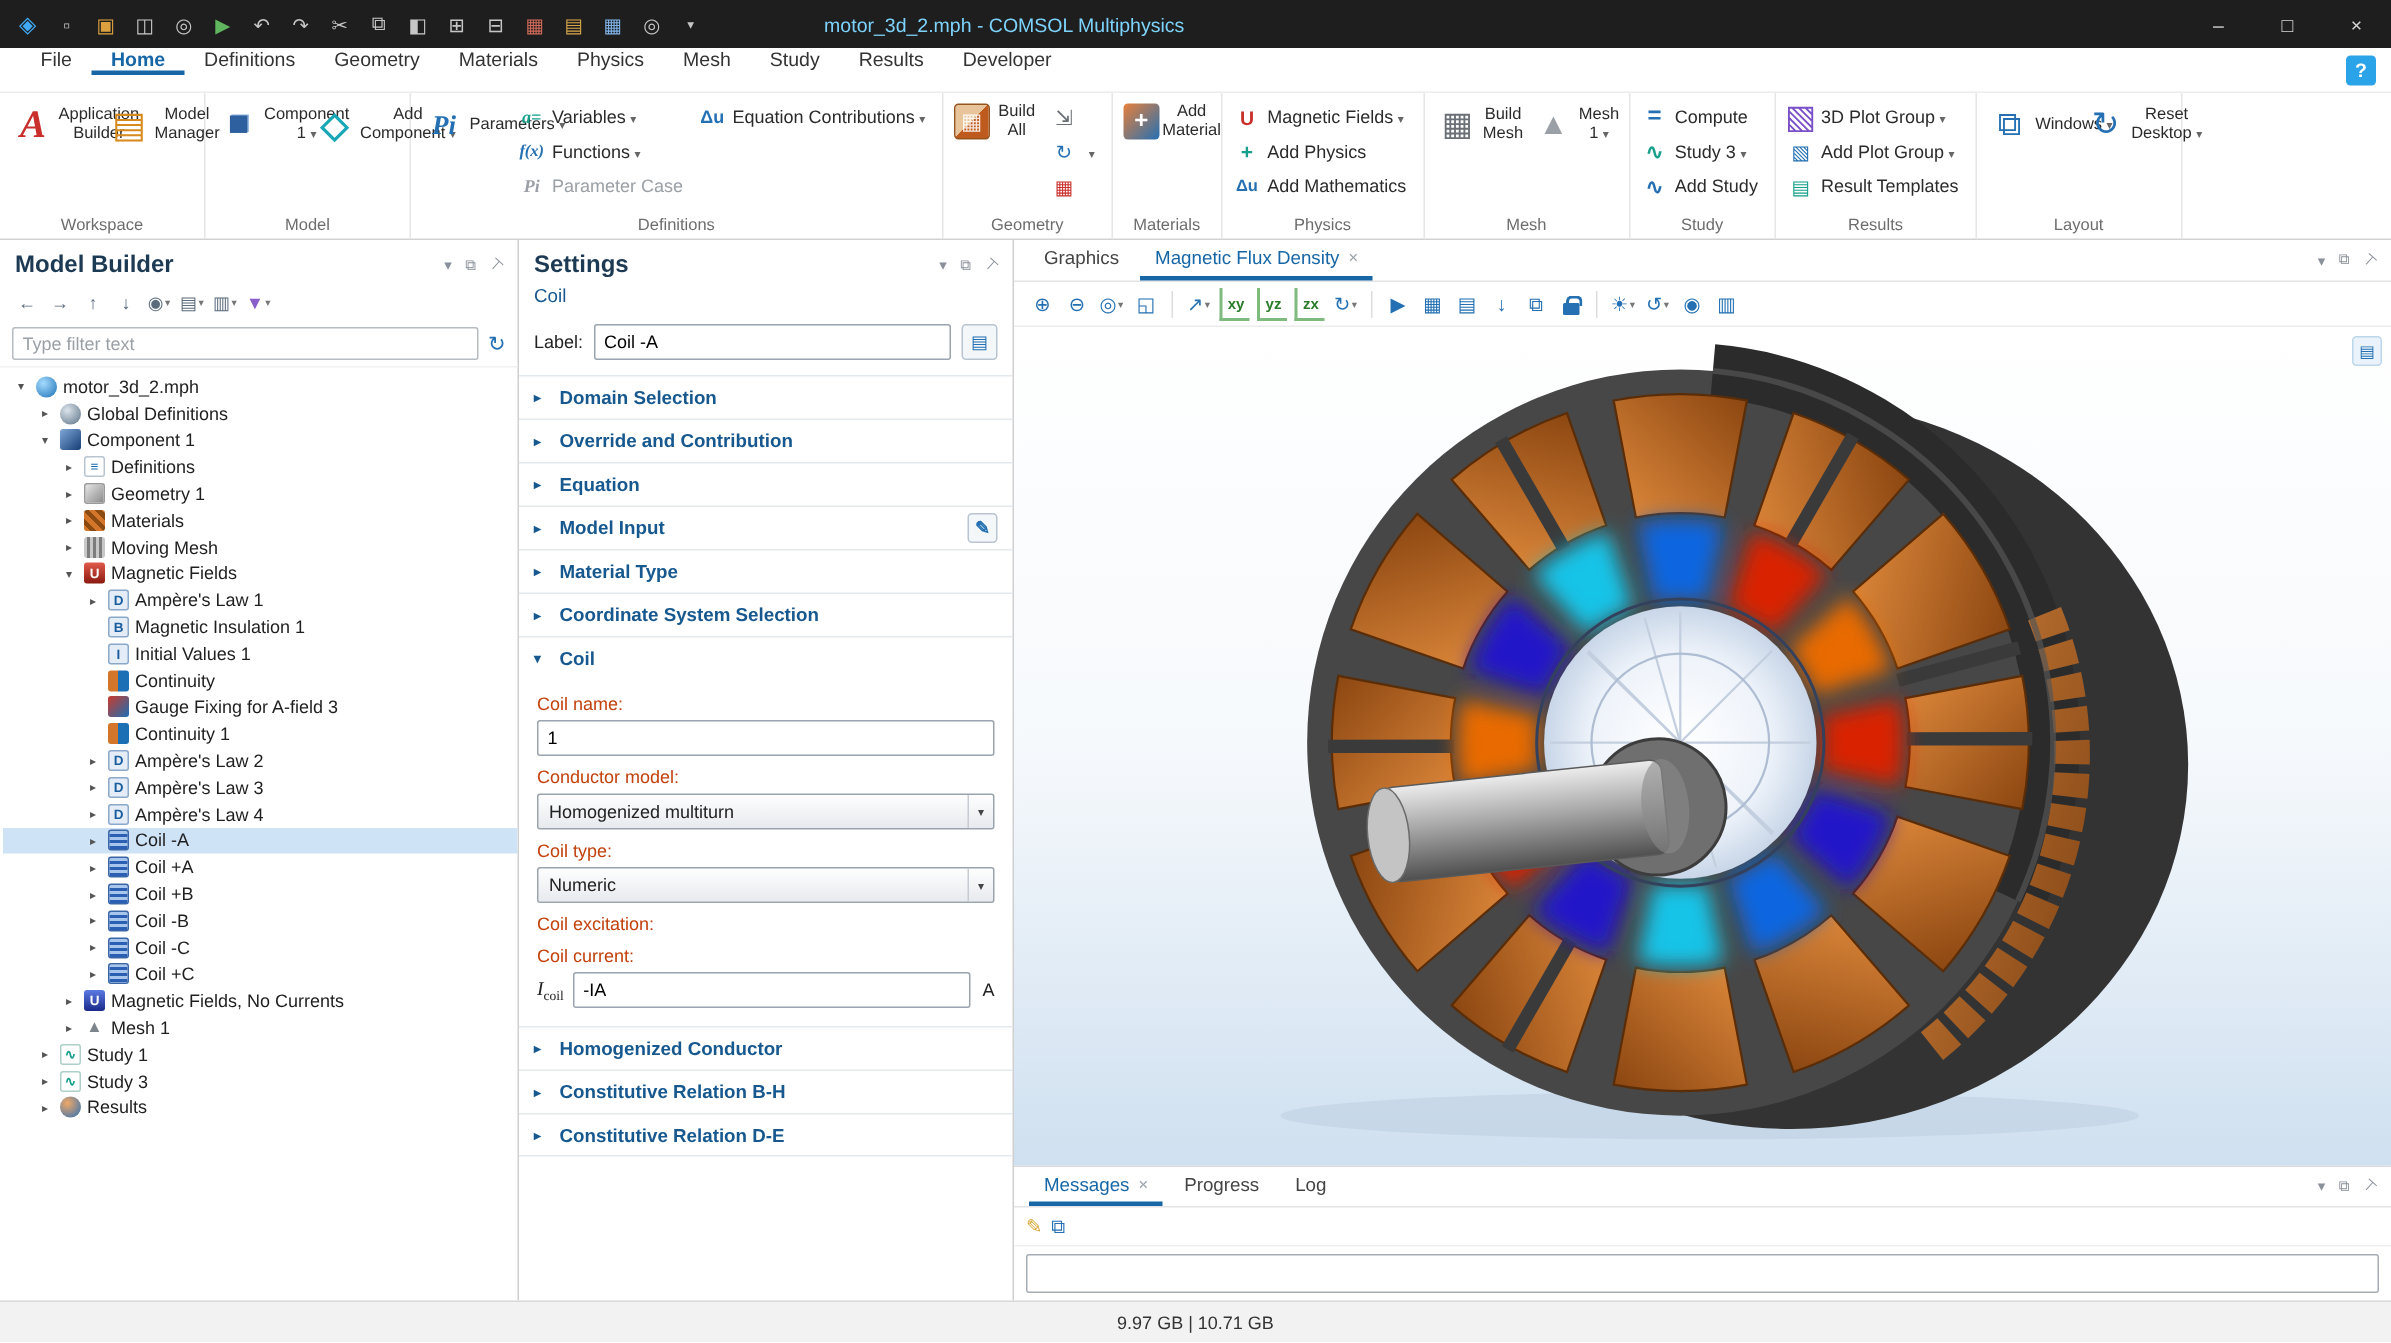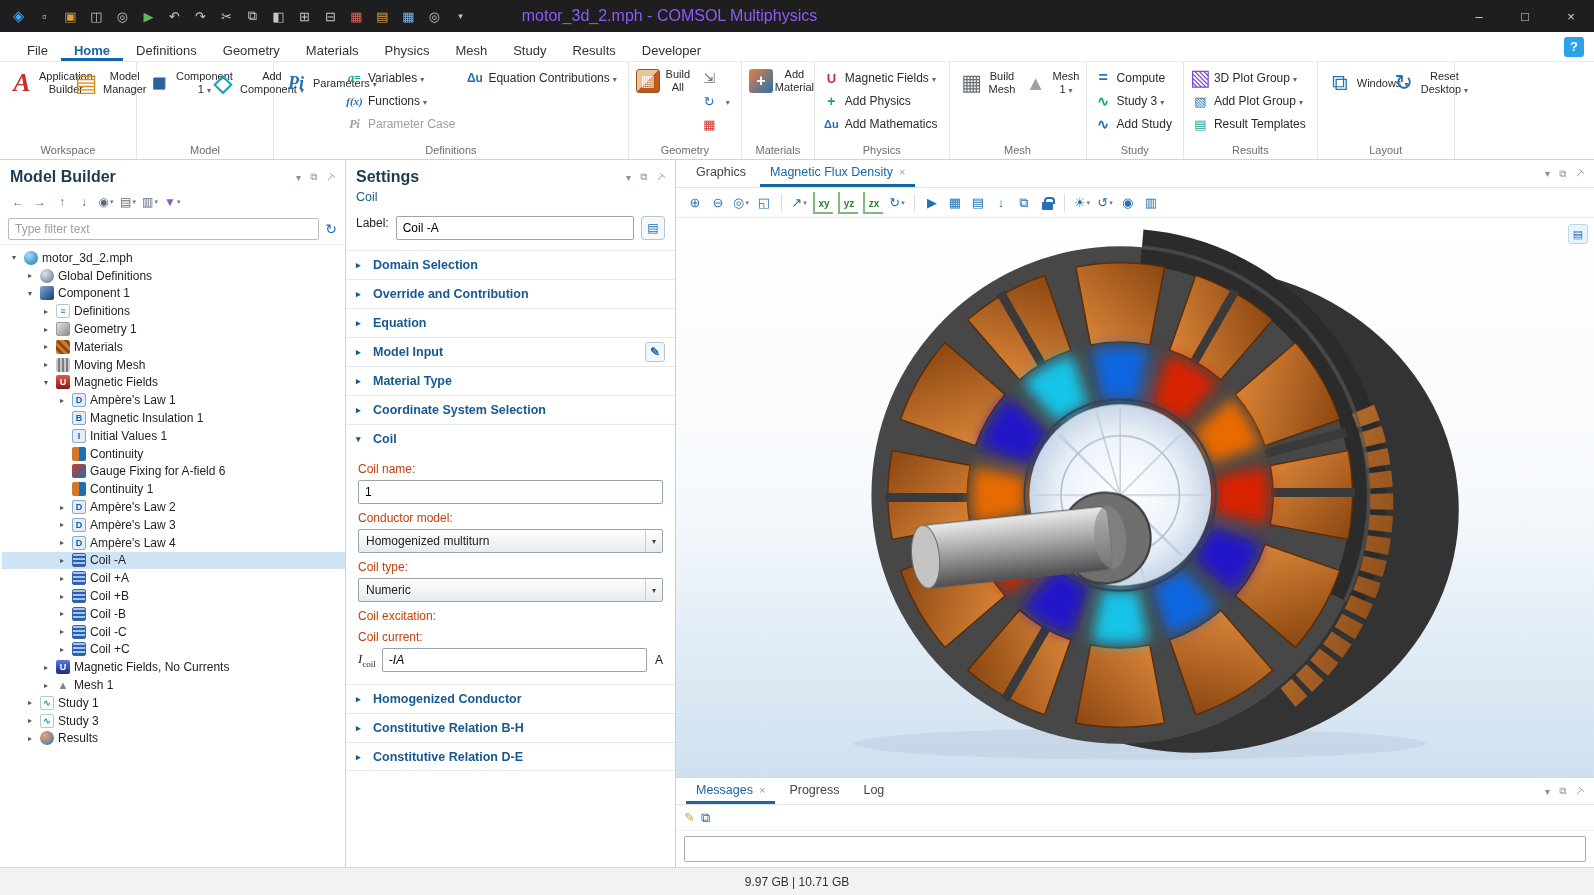--- a/index.html
+++ b/index.html
@@ -6,26 +6,26 @@
   html,body{width:1594px;height:895px;overflow:hidden}
   body{font-family:"Liberation Sans",sans-serif;font-size:12px;color:#222;background:#fff}
   .app{display:flex;flex-direction:column;width:1594px;height:895px}
 
   
   .titlebar{height:32px;background:#1e1e1e;color:#d6d6d6;display:flex;align-items:center;position:relative;flex:none}
   .qat{display:flex;align-items:center;gap:1px;padding-left:6px}
   .tico{width:25px;height:26px;display:flex;align-items:center;justify-content:center;font-size:13px;color:#c6c6c6;border-radius:3px}
   .tico.run{color:#5fb65f}.tico.open{color:#dca13e}.tico.logo{color:#3fa9f5;font-size:15px}
   .tico.red{color:#d16a5a}.tico.amber{color:#d7a54a}.tico.blue{color:#7fb3e8}
-  .title-text{position:absolute;left:42%;transform:translateX(-50%);font-size:16px;color:#8b5cf6;white-space:nowrap}
+  .title-text{position:absolute;left:42%;transform:translateX(-50%);font-size:13px;color:#7dd3fc;white-space:nowrap}
   .winbtns{margin-left:auto;display:flex;height:32px}
   .winbtn{width:46px;height:32px;display:flex;align-items:center;justify-content:center;color:#d6d6d6;font-size:13px}
 
   
-  .menubar{height:30px;background:#fff;display:flex;align-items:flex-end;padding-left:14px;flex:none;border-bottom:1px solid #ececec}
+  .menubar{height:30px;background:#fff;display:flex;align-items:flex-start;padding-left:14px;flex:none;border-bottom:1px solid #ececec}
   .mtab{display:flex;align-items:center;padding:0 13px;font-size:13px;color:#333;border-bottom:3px solid transparent}
   .mtab.active{color:#1766a6;border-bottom-color:#1766a6;font-weight:700}
   .helpbtn{margin-left:auto;margin-right:10px;align-self:center;width:20px;height:20px;border-radius:3px;background:#2aa3e8;color:#fff;display:flex;align-items:center;justify-content:center;font-weight:700;font-size:13px}
 
   
   .ribbon{height:98px;background:#fff;border-bottom:1px solid #d2d2d2;display:flex;flex:none;overflow:hidden}
   .rgroup{display:flex;flex-direction:column;border-right:1px solid #e6e6e6;padding:3px 5px 1px;flex:none}
   .rgitems{display:flex;align-items:flex-start;gap:2px;flex:1}
   .rglabel{text-align:center;font-size:11px;color:#6d6d6d;padding:1px 2px 2px}
   .rbig{width:62px;display:flex;flex-direction:row;align-items:center;gap:2px;padding:3px 2px;border-radius:3px}
@@ -118,21 +118,21 @@
   [data-icon="magnetic-fields-nc-node"]::before{content:"U"}
   [data-icon="mesh-node"]{background:#fff;color:#7d848a;font-size:11px}
   [data-icon="mesh-node"]::before{content:"▲"}
   [data-icon="study-node"]{background:#fff;border:1px solid #aecec8;color:#18a08d;font-weight:800}
   [data-icon="study-node"]::before{content:"∿"}
   [data-icon="results-node"]{background:radial-gradient(circle at 35% 32%,#f0a868,#2a6fb5);border-radius:50%}
 
   
   .setpanel{width:330px;flex:none;border-right:1px solid #d0d0d0;display:flex;flex-direction:column;background:#fff}
   .subtitle{padding:0 10px 8px;color:#17588f;font-size:12.5px}
-  .labelrow{display:flex;align-items:flex-start;gap:7px;padding:4px 10px 10px}
+  .labelrow{display:flex;align-items:center;gap:7px;padding:4px 10px 10px}
   .labelrow label{font-size:12px;color:#222}
   .labelin{flex:1;height:24px;border:1px solid #9aa4ae;border-radius:2px;padding:0 6px;font-family:"Liberation Sans",sans-serif;font-size:12px}
   .sqbtn{width:24px;height:24px;border:1px solid #b8c4d0;border-radius:3px;background:#f4f7fa;display:flex;align-items:center;justify-content:center;color:#2470b3;font-size:12px}
   .sec{display:flex;align-items:center;gap:7px;height:29px;padding:0 10px;border-top:1px solid #e4e9ee;color:#17588f;font-weight:700;font-size:12.5px}
   .sec:last-child{border-bottom:1px solid #e4e9ee}
   .schev{font-size:9px;color:#17588f;width:10px}
   .schev[data-exp="closed"]::before{content:"▸"}
   .schev[data-exp="open"]::before{content:"▾"}
   .secbody{padding:2px 12px 12px}
   .flabel{margin:7px 0 4px;font-size:12px;color:#c2410c}
@@ -486,21 +486,21 @@
             <span class="tlb">Initial Values 1</span>
           </div>
         <div class="trow lvl3">
             <span class="tex" data-exp="none"></span>
             <span class="nic" data-icon="continuity-node"></span>
             <span class="tlb">Continuity</span>
           </div>
         <div class="trow lvl3">
             <span class="tex" data-exp="none"></span>
             <span class="nic" data-icon="gauge-fixing-node"></span>
-            <span class="tlb">Gauge Fixing for A-field 6</span>
+            <span class="tlb">Gauge Fixing for A-field 3</span>
           </div>
         <div class="trow lvl3">
             <span class="tex" data-exp="none"></span>
             <span class="nic" data-icon="continuity-node"></span>
             <span class="tlb">Continuity 1</span>
           </div>
         <div class="trow lvl3">
             <span class="tex" data-exp="closed"></span>
             <span class="nic" data-icon="amperes-law-node"></span>
             <span class="tlb">Ampère's Law 2</span>
@@ -627,21 +627,21 @@
           </div>
         <div class="flabel">Coil type:</div>
         <div class="dd">
             <span class="ddtext">Numeric</span>
             <span class="ddarrow"></span>
           </div>
         <div class="flabel">Coil excitation:</div>
         <div class="flabel">Coil current:</div>
         <div class="currow">
           <span class="symb"><span>I</span><sub>coil</sub></span>
-          <input class="tin" style="flex: 1 1 0%; width: auto; font-style: italic;" value="-IA">
+          <input class="tin" style="flex: 1 1 0%; width: auto;" value="-IA">
           <span class="unit">A</span>
         </div>
       </div>
       <div class="sec">
           <span class="schev" data-exp="closed"></span>
           <span>Homogenized Conductor</span>
         </div>
       <div class="sec">
           <span class="schev" data-exp="closed"></span>
           <span>Constitutive Relation B-H</span>

